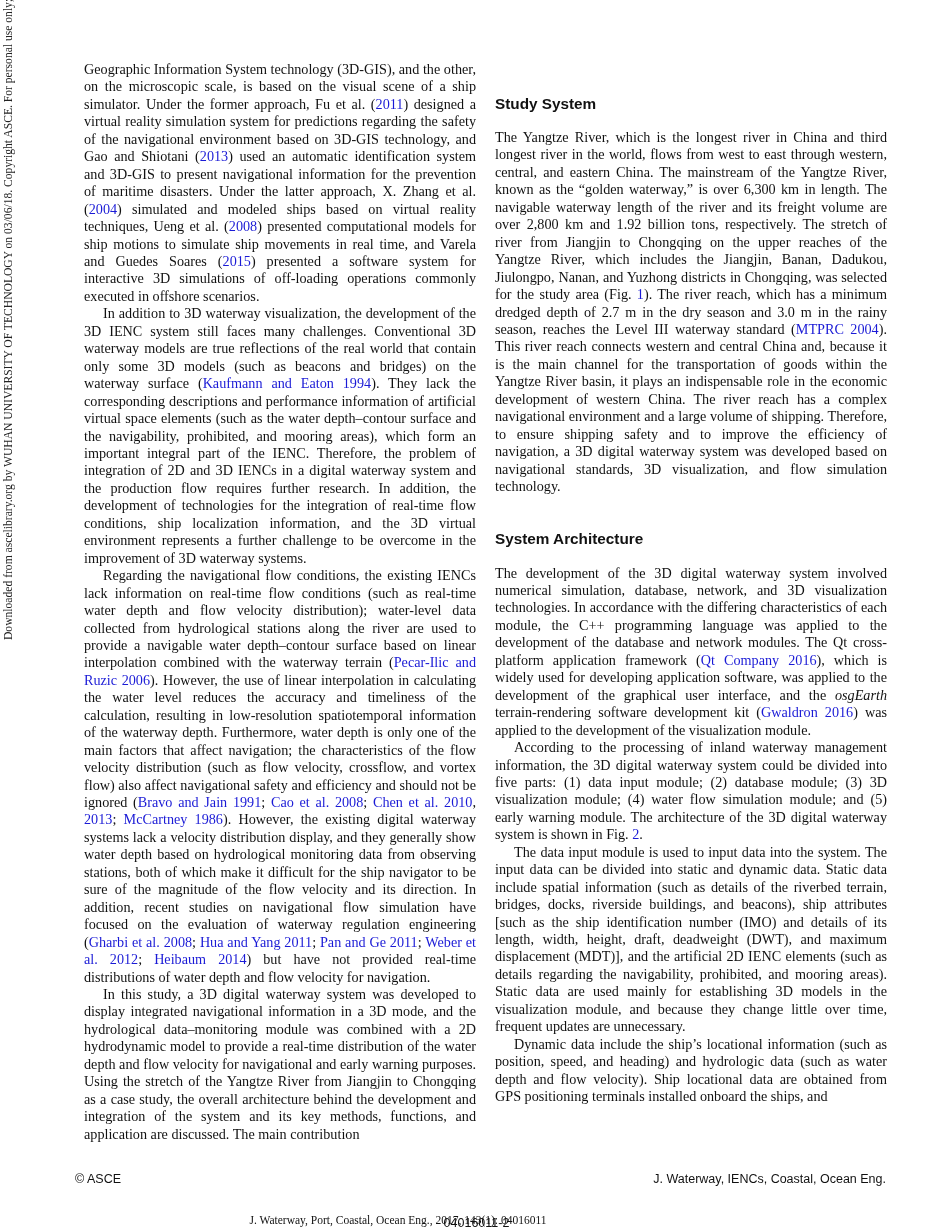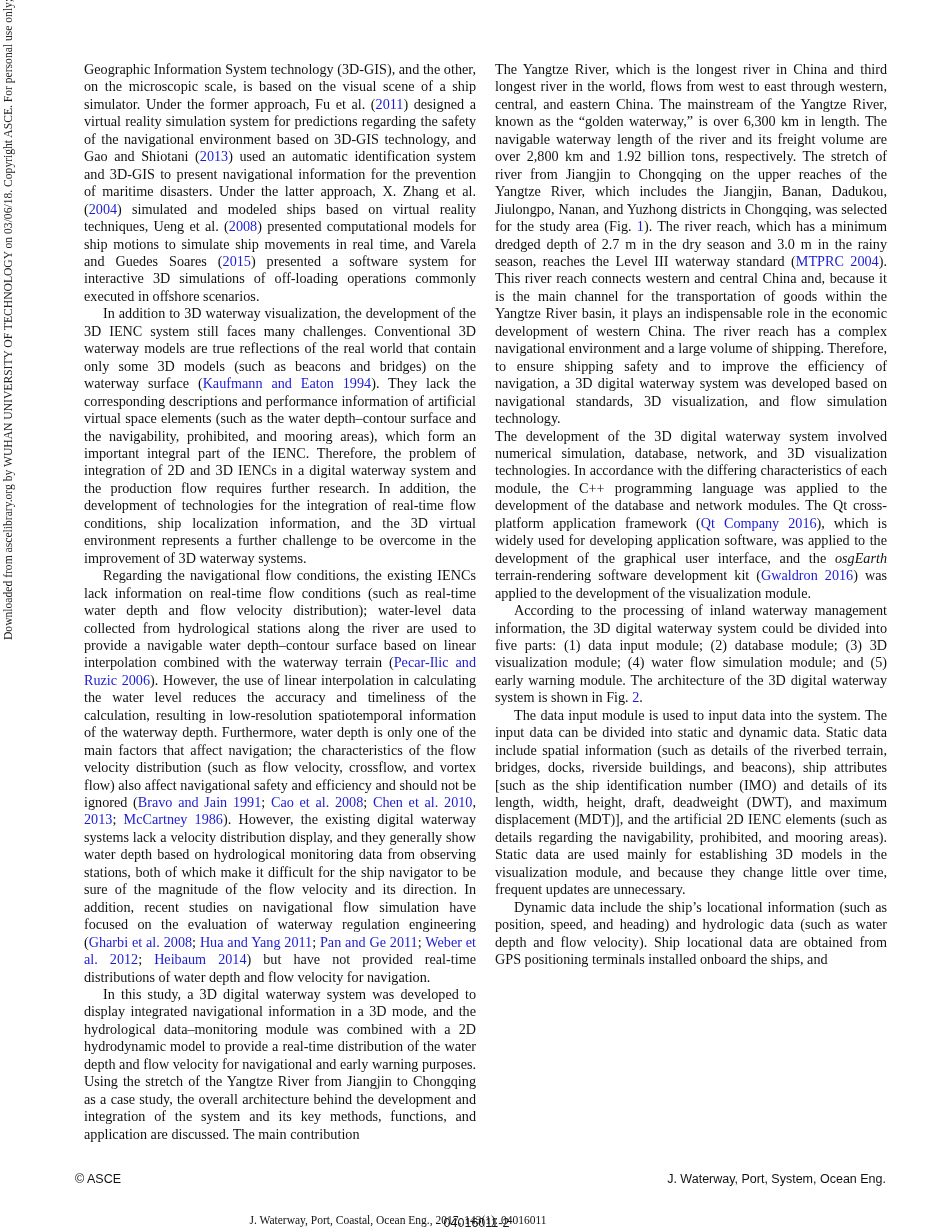--- a/index.html
+++ b/index.html
@@ -37,32 +37,34 @@
 
   <p class="indent"><span>In addition to 3D waterway visualization, the development of the 3D IENC system still faces many challenges. Conventional 3D waterway models are true reflections of the real world that contain only some 3D models (such as beacons and bridges) on the waterway surface (</span><a class="ref">Kaufmann and Eaton 1994</a><span>). They lack the corresponding descriptions and performance information of artificial virtual space elements (such as the water depth–contour surface and the navigability, prohibited, and mooring areas), which form an important integral part of the IENC. Therefore, the problem of integration of 2D and 3D IENCs in a digital waterway system and the production flow requires further research. In addition, the development of technologies for the integration of real-time flow conditions, ship localization information, and the 3D virtual environment represents a further challenge to be overcome in the improvement of 3D waterway systems.</span></p>
 
   <p class="indent"><span>Regarding the navigational flow conditions, the existing IENCs lack information on real-time flow conditions (such as real-time water depth and flow velocity distribution); water-level data collected from hydrological stations along the river are used to provide a navigable water depth–contour surface based on linear interpolation combined with the waterway terrain (</span><a class="ref">Pecar-Ilic and Ruzic 2006</a><span>). However, the use of linear interpolation in calculating the water level reduces the accuracy and timeliness of the calculation, resulting in low-resolution spatiotemporal information of the waterway depth. Furthermore, water depth is only one of the main factors that affect navigation; the characteristics of the flow velocity distribution (such as flow velocity, crossflow, and vortex flow) also affect navigational safety and efficiency and should not be ignored (</span><a class="ref">Bravo and Jain 1991</a><span>; </span><a class="ref">Cao et al. 2008</a><span>; </span><a class="ref">Chen et al. 2010</a><span>, </span><a class="ref">2013</a><span>; </span><a class="ref">McCartney 1986</a><span>). However, the existing digital waterway systems lack a velocity distribution display, and they generally show water depth based on hydrological monitoring data from observing stations, both of which make it difficult for the ship navigator to be sure of the magnitude of the flow velocity and its direction. In addition, recent studies on navigational flow simulation have focused on the evaluation of waterway regulation engineering (</span><a class="ref">Gharbi et al. 2008</a><span>; </span><a class="ref">Hua and Yang 2011</a><span>; </span><a class="ref">Pan and Ge 2011</a><span>; </span><a class="ref">Weber et al. 2012</a><span>; </span><a class="ref">Heibaum 2014</a><span>) but have not provided real-time distributions of water depth and flow velocity for navigation.</span></p>
 
   <p class="indent"><span>In this study, a 3D digital waterway system was developed to display integrated navigational information in a 3D mode, and the hydrological data–monitoring module was combined with a 2D hydrodynamic model to provide a real-time distribution of the water depth and flow velocity for navigational and early warning purposes. Using the stretch of the Yangtze River from Jiangjin to Chongqing as a case study, the overall architecture behind the development and integration of the system and its key methods, functions, and application are discussed. The main contribution</span></p>
 </div>
 
 <div class="col right">
 
+  <h2 class="h-study">Study System</h2>
 
   <p><span>The Yangtze River, which is the longest river in China and third longest river in the world, flows from west to east through western, central, and eastern China. The mainstream of the Yangtze River, known as the “golden waterway,” is over 6,300 km in length. The navigable waterway length of the river and its freight volume are over 2,800 km and 1.92 billion tons, respectively. The stretch of river from Jiangjin to Chongqing on the upper reaches of the Yangtze River, which includes the Jiangjin, Banan, Dadukou, Jiulongpo, Nanan, and Yuzhong districts in Chongqing, was selected for the study area (Fig. </span><a class="ref">1</a><span>). The river reach, which has a minimum dredged depth of 2.7 m in the dry season and 3.0 m in the rainy season, reaches the Level III waterway standard (</span><a class="ref">MTPRC 2004</a><span>). This river reach connects western and central China and, because it is the main channel for the transportation of goods within the Yangtze River basin, it plays an indispensable role in the economic development of western China. The river reach has a complex navigational environment and a large volume of shipping. Therefore, to ensure shipping safety and to improve the efficiency of navigation, a 3D digital waterway system was developed based on navigational standards, 3D visualization, and flow simulation technology.</span></p>
 
+  <h2 class="h-arch">System Architecture</h2>
 
   <p><span>The development of the 3D digital waterway system involved numerical simulation, database, network, and 3D visualization technologies. In accordance with the differing characteristics of each module, the C++ programming language was applied to the development of the database and network modules. The Qt cross-platform application framework  (</span><a class="ref">Qt Company 2016</a><span>), which is widely used for developing application software, was applied to the development of the graphical user interface, and the </span><em>osgEarth</em><span> terrain-rendering software development kit (</span><a class="ref">Gwaldron 2016</a><span>) was applied to the development of the visualization module.</span></p>
 
   <p class="indent"><span>According to the processing of inland waterway management information, the 3D digital waterway system could be divided into five parts: (1) data input module; (2) database module; (3) 3D visualization module; (4) water flow simulation module; and (5) early warning module. The architecture of the 3D digital waterway system is shown in Fig. </span><a class="ref">2</a><span>.</span></p>
 
   <p class="indent"><span>The data input module is used to input data into the system. The input data can be divided into static and dynamic data. Static data include spatial information (such as details of the riverbed terrain, bridges, docks, riverside buildings, and beacons), ship attributes [such as the ship identification number (IMO) and details of its length, width, height, draft, deadweight (DWT), and maximum displacement (MDT)], and the artificial 2D IENC elements (such as details regarding the navigability, prohibited, and mooring areas). Static data are used mainly for establishing 3D models in the visualization module, and because they change little over time, frequent updates are unnecessary.</span></p>
 
   <p class="indent"><span>Dynamic data include the ship’s locational information (such as position, speed, and heading) and hydrologic data (such as water depth and flow velocity). Ship locational data are obtained from GPS positioning terminals installed onboard the ships, and</span></p>
 </div>
 
 <div class="footer">
   <span class="l">© ASCE</span>
   <span class="c">04016011-2</span>
-  <span class="r">J. Waterway, Port, System, Ocean Eng.</span>
+  <span class="r">J. Waterway, IENCs, Coastal, Ocean Eng.</span>
 </div>
 
 <div class="citation">J. Waterway, Port, Coastal, Ocean Eng., 2017, 143(1): 04016011</div>
 
 </body></html>

